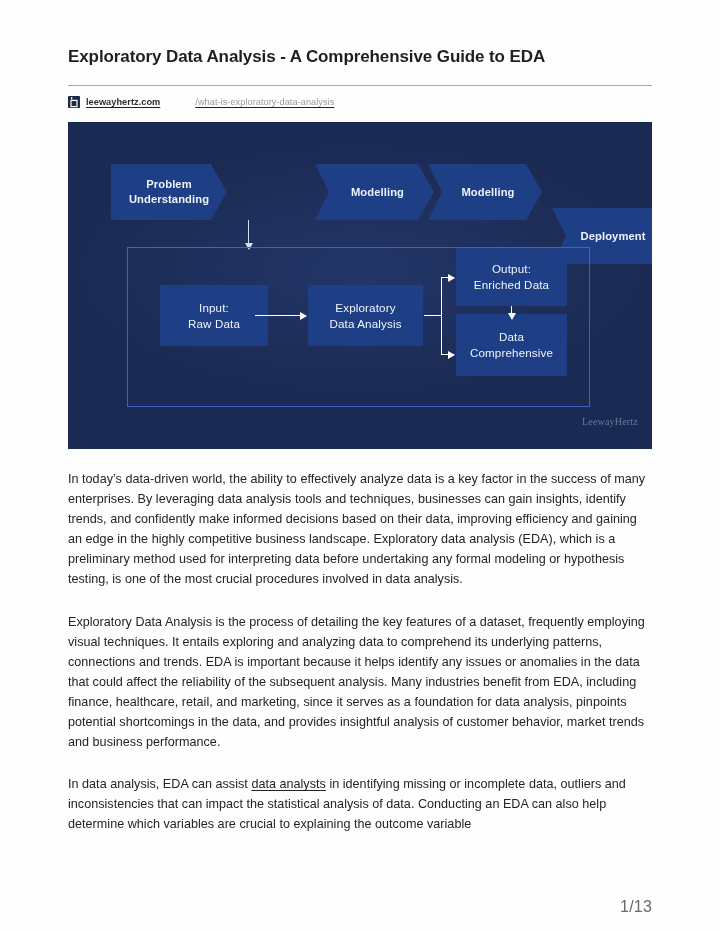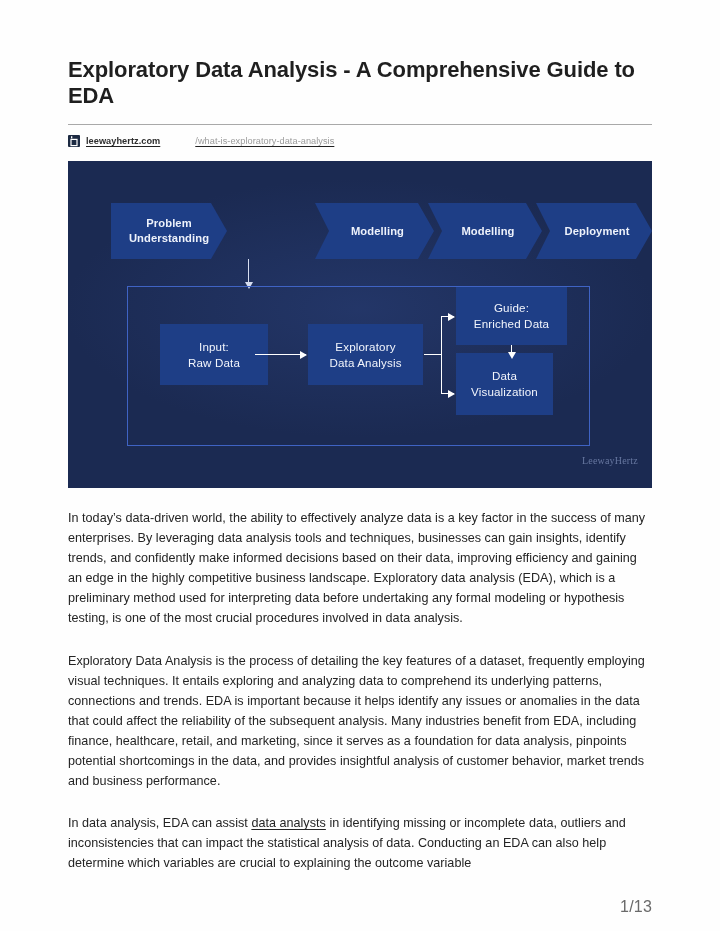--- a/index.html
+++ b/index.html
@@ -25,22 +25,22 @@
   .content {
     position: absolute;
     left: 68px;
     top: 0;
     width: 584px;
   }
 
   
   #doc-title {
     margin: 0;
-    padding-top: 57px;
-    font-size: 22px;
+    padding-top: 44px;
+    font-size: 17px;
     line-height: 26px;
     font-weight: bold;
     color: #1f1f1f;
     letter-spacing: -0.1px;
   }
 
   .title-rule {
     margin-top: 15px;
     height: 1px;
     background: #a9a9a9;
@@ -162,21 +162,21 @@
     text-align: center;
     font-size: 11.6px;
     line-height: 16px;
     letter-spacing: 0.15px;
   }
   .node span { display: block; }
 
   #node-input      { left: 92px;  top: 163px; width: 108px; height: 61px; }
   #node-eda        { left: 240px; top: 163px; width: 115px; height: 61px; }
   #node-output     { left: 388px; top: 126px; width: 111px; height: 58px; }
-  #node-viz        { left: 388px; top: 192px; width: 97px; height: 62px; }
+  #node-viz        { left: 388px; top: 192px; width: 111px; height: 62px; }
 
   
   .arrow-h {
     position: absolute;
     height: 1px;
     background: #ffffff;
   }
   .arrow-h::after {
     content: "";
     position: absolute;
@@ -306,21 +306,21 @@
         <div class="chev" style="left:239px; width:119px;">
           <div class="chev-label">
             <span>Modelling</span>
           </div>
         </div>
         <div class="chev" style="left:352px; width:114px;">
           <div class="chev-label">
             <span>Modelling</span>
           </div>
         </div>
-        <div class="chev" style="left:460px; width:116px;">
+        <div class="chev" style="left:476px; width:116px;margin-top:44px;">
           <div class="chev-label">
             <span>Deployment</span>
           </div>
         </div>
       </div>
 
       <div class="down-connector"></div>
 
       <div class="flow-box"></div>
 
@@ -333,29 +333,29 @@
 
       <div class="node" id="node-eda">
         <div>
           <span>Exploratory</span>
           <span>Data Analysis</span>
         </div>
       </div>
 
       <div class="node" id="node-output">
         <div>
-          <span>Guide:</span>
+          <span>Output:</span>
           <span>Enriched Data</span>
         </div>
       </div>
 
       <div class="node" id="node-viz">
         <div>
           <span>Data</span>
-          <span>Visualization</span>
+          <span>Comprehensive</span>
         </div>
       </div>
 
       <div class="arrow-h" id="arrow-input-eda"></div>
 
       <div class="split">
         <div class="stem"></div>
         <div class="vert"></div>
         <div class="up"></div>
         <div class="dn"></div>

